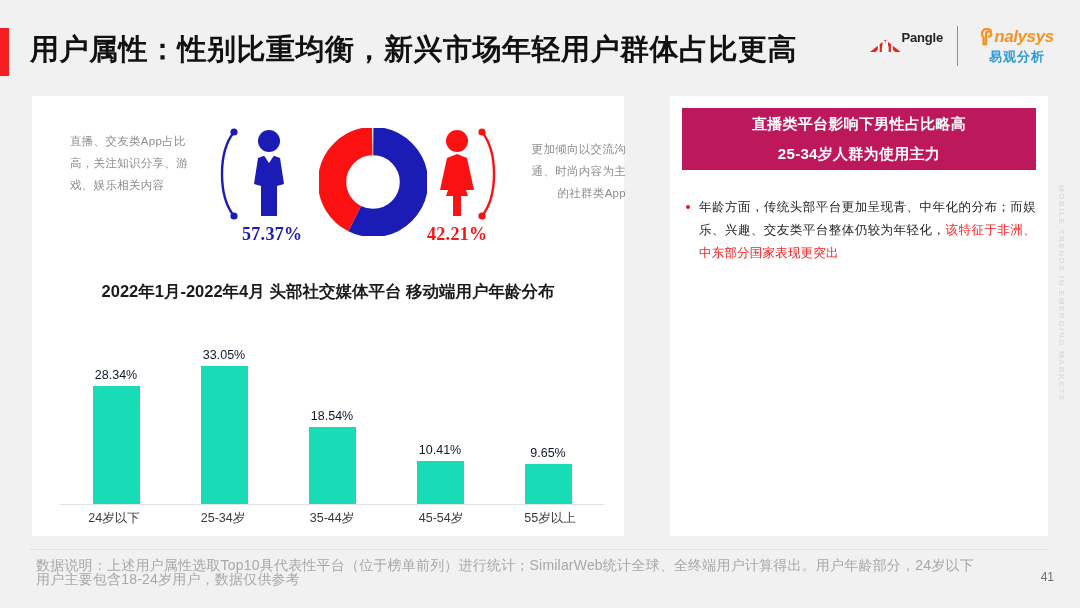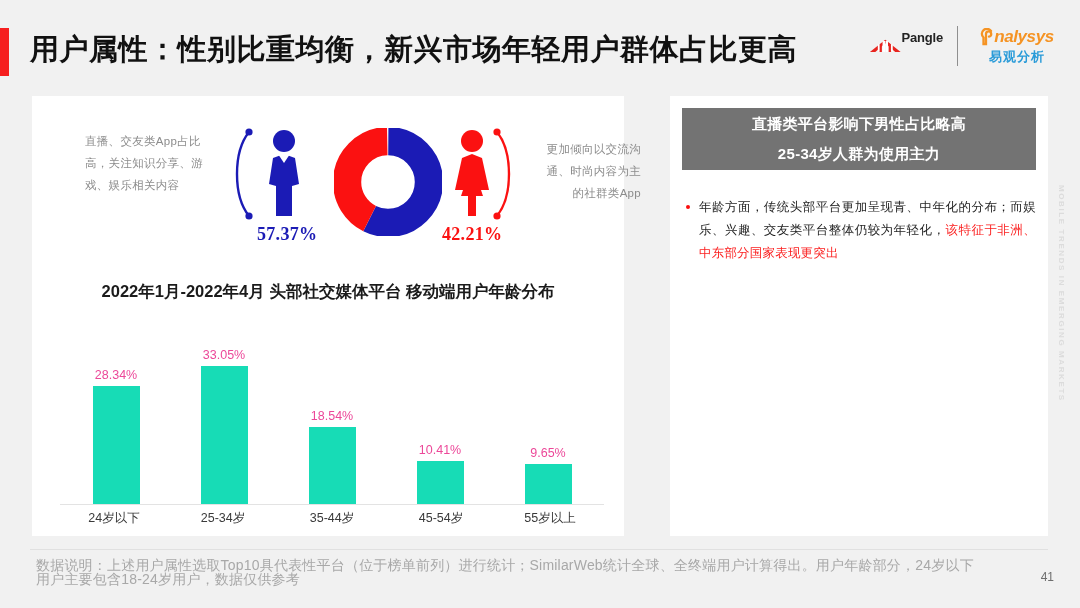--- a/index.html
+++ b/index.html
@@ -46,21 +46,21 @@
   .an-en { font-size: 17px; font-weight: bold; color: #f59323; font-style: italic; letter-spacing: -0.4px;
            display:flex; align-items:center; }
   .an-cn { font-size: 13px; font-weight: bold; color: #2a9bd8; letter-spacing: 1px; margin-top: 1px; }
 
   
   .card { position: absolute; background: #ffffff; }
   #card-left  { left: 32px;  top: 96px;  width: 592px; height: 440px; }
   #card-right { left: 670px; top: 96px;  width: 378px; height: 440px; }
 
   
-  .gender-wrap { position: absolute; left: 0; top: 0; width: 528px; height: 170px; margin-left: 15px; }
+  .gender-wrap { position: absolute; left: 0; top: 0; width: 528px; height: 170px; }
 
   .note {
     position: absolute; top: 34px;
     font-size: 11.5px; color: #8c8c8c; line-height: 22px;
     letter-spacing: 0.3px;
   }
   .note-left  { left: 38px; width: 132px; }
   .note-right { left: 490px; width: 104px; top: 42px; text-align: right; }
 
   .bracket { position: absolute; top: 30px; }
@@ -84,36 +84,36 @@
   .bc-title {
     position: absolute; left: 50%; transform: translateX(-50%); top: 185px;
     font-size: 16.5px; font-weight: bold; color: #1b1b1b; white-space: nowrap;
   }
   .bars {
     position: absolute; left: 30px; top: 228px; width: 540px; height: 180px;
     display: flex; align-items: flex-end; justify-content: space-around;
   }
   .bcol { width: 104px; height: 180px; position: relative; display: flex;
           flex-direction: column; align-items: center; justify-content: flex-end; }
-  .bval { font-size: 12.5px; color: #ec4899; margin-bottom: 4px; }
+  .bval { font-size: 12.5px; color: #0f172a; margin-bottom: 4px; }
   .bbar { width: 47px; background: #17dcb6; }
   .baseline {
     position: absolute; left: 28px; top: 408px; width: 544px; height: 1px;
     background: #e3e3e3;
   }
   .blabels {
     position: absolute; left: 30px; top: 414px; width: 540px;
     display: flex; justify-content: space-between;
   }
   .blab { width: 104px; text-align: center; font-size: 12.5px; color: #3a3a3a; }
 
   
   .rt-head {
     position: absolute; left: 12px; top: 12px; width: 354px; height: 62px;
-    background: #737373; color: #fff; display: flex; flex-direction: column;
+    background: #be185d; color: #fff; display: flex; flex-direction: column;
     align-items: center; justify-content: center;
     font-size: 15px; font-weight: bold; line-height: 22px; letter-spacing: 0.3px; gap: 8px;
   }
   .rt-body { position: absolute; left: 14px; top: 100px; width: 352px; }
   .bullet-row { display: flex; margin-bottom: 26px; }
   .bdot {
     flex: 0 0 auto; width: 4px; height: 4px; border-radius: 50%;
     background: #fb0d0d; margin: 9px 9px 0 2px;
   }
   .btext {

